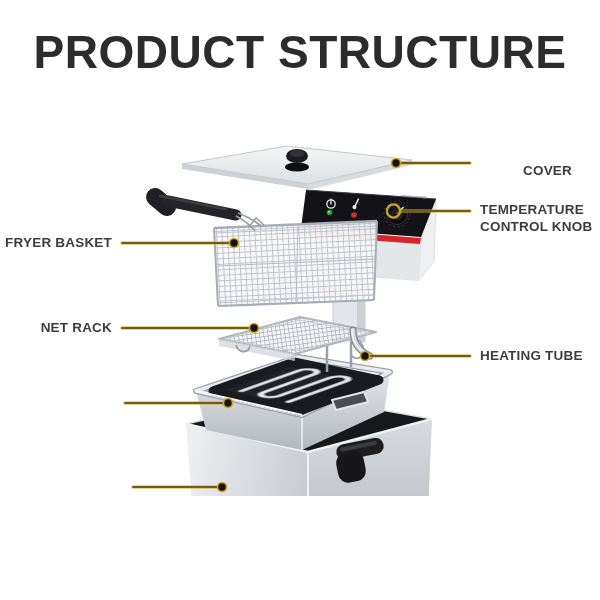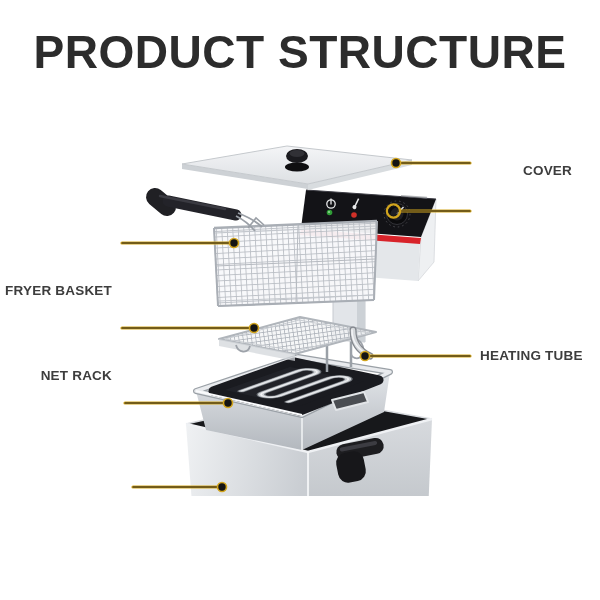--- a/index.html
+++ b/index.html
@@ -9,21 +9,21 @@
   }
   .title{
     position:absolute;top:24px;left:0;width:600px;text-align:center;
     font-size:47px;font-weight:700;letter-spacing:0.5px;color:#2c2c2c;
     transform:scaleX(0.98);transform-origin:center;white-space:nowrap;
   }
   .lbl{
     position:absolute;font-weight:700;font-size:13.5px;line-height:16.5px;
     color:#3d3d3d;letter-spacing:0.2px;white-space:pre-wrap;
   }
-  .lbl-right{text-align:right;margin-top:48px;}
+  .lbl-right{text-align:right;}
   .lbl-center{text-align:center;}
   #lbl-cover{left:480px;top:163px;margin-left:43px;}
   #lbl-temp{left:480px;top:202px;}
   #lbl-heating{left:480px;top:348px;}
   #lbl-fryer{left:0px;width:112px;top:235px;}
   #lbl-net{left:0px;width:112px;top:320px;}
   #lbl-oil{left:0px;width:117px;top:395px;}
   #lbl-body{left:18px;width:112px;top:479px;}
   svg{position:absolute;left:0;top:0;}
 </style>
@@ -215,17 +215,19 @@
         <line x1="133" y1="487" x2="222" y2="487" stroke="#d2a51e" stroke-width="3.2"></line>
         <line x1="133" y1="487" x2="222" y2="487" stroke="#141414" stroke-width="1.15"></line>
         <circle cx="222" cy="487" r="5.3" fill="#d2a51e"></circle>
         <circle cx="222" cy="487" r="3.7" fill="#141414"></circle>
       </g>
     </g>
   </svg>
 
   <div class="title">PRODUCT STRUCTURE</div>
   <div class="lbl" id="lbl-cover">COVER</div>
+  <div class="lbl" id="lbl-temp">TEMPERATURE
+CONTROL KNOB</div>
   <div class="lbl lbl-right" id="lbl-fryer">FRYER BASKET</div>
   <div class="lbl" id="lbl-heating">HEATING TUBE</div>
   <div class="lbl lbl-right" id="lbl-net">NET RACK</div>
 
 </div>
 
 </body></html>

